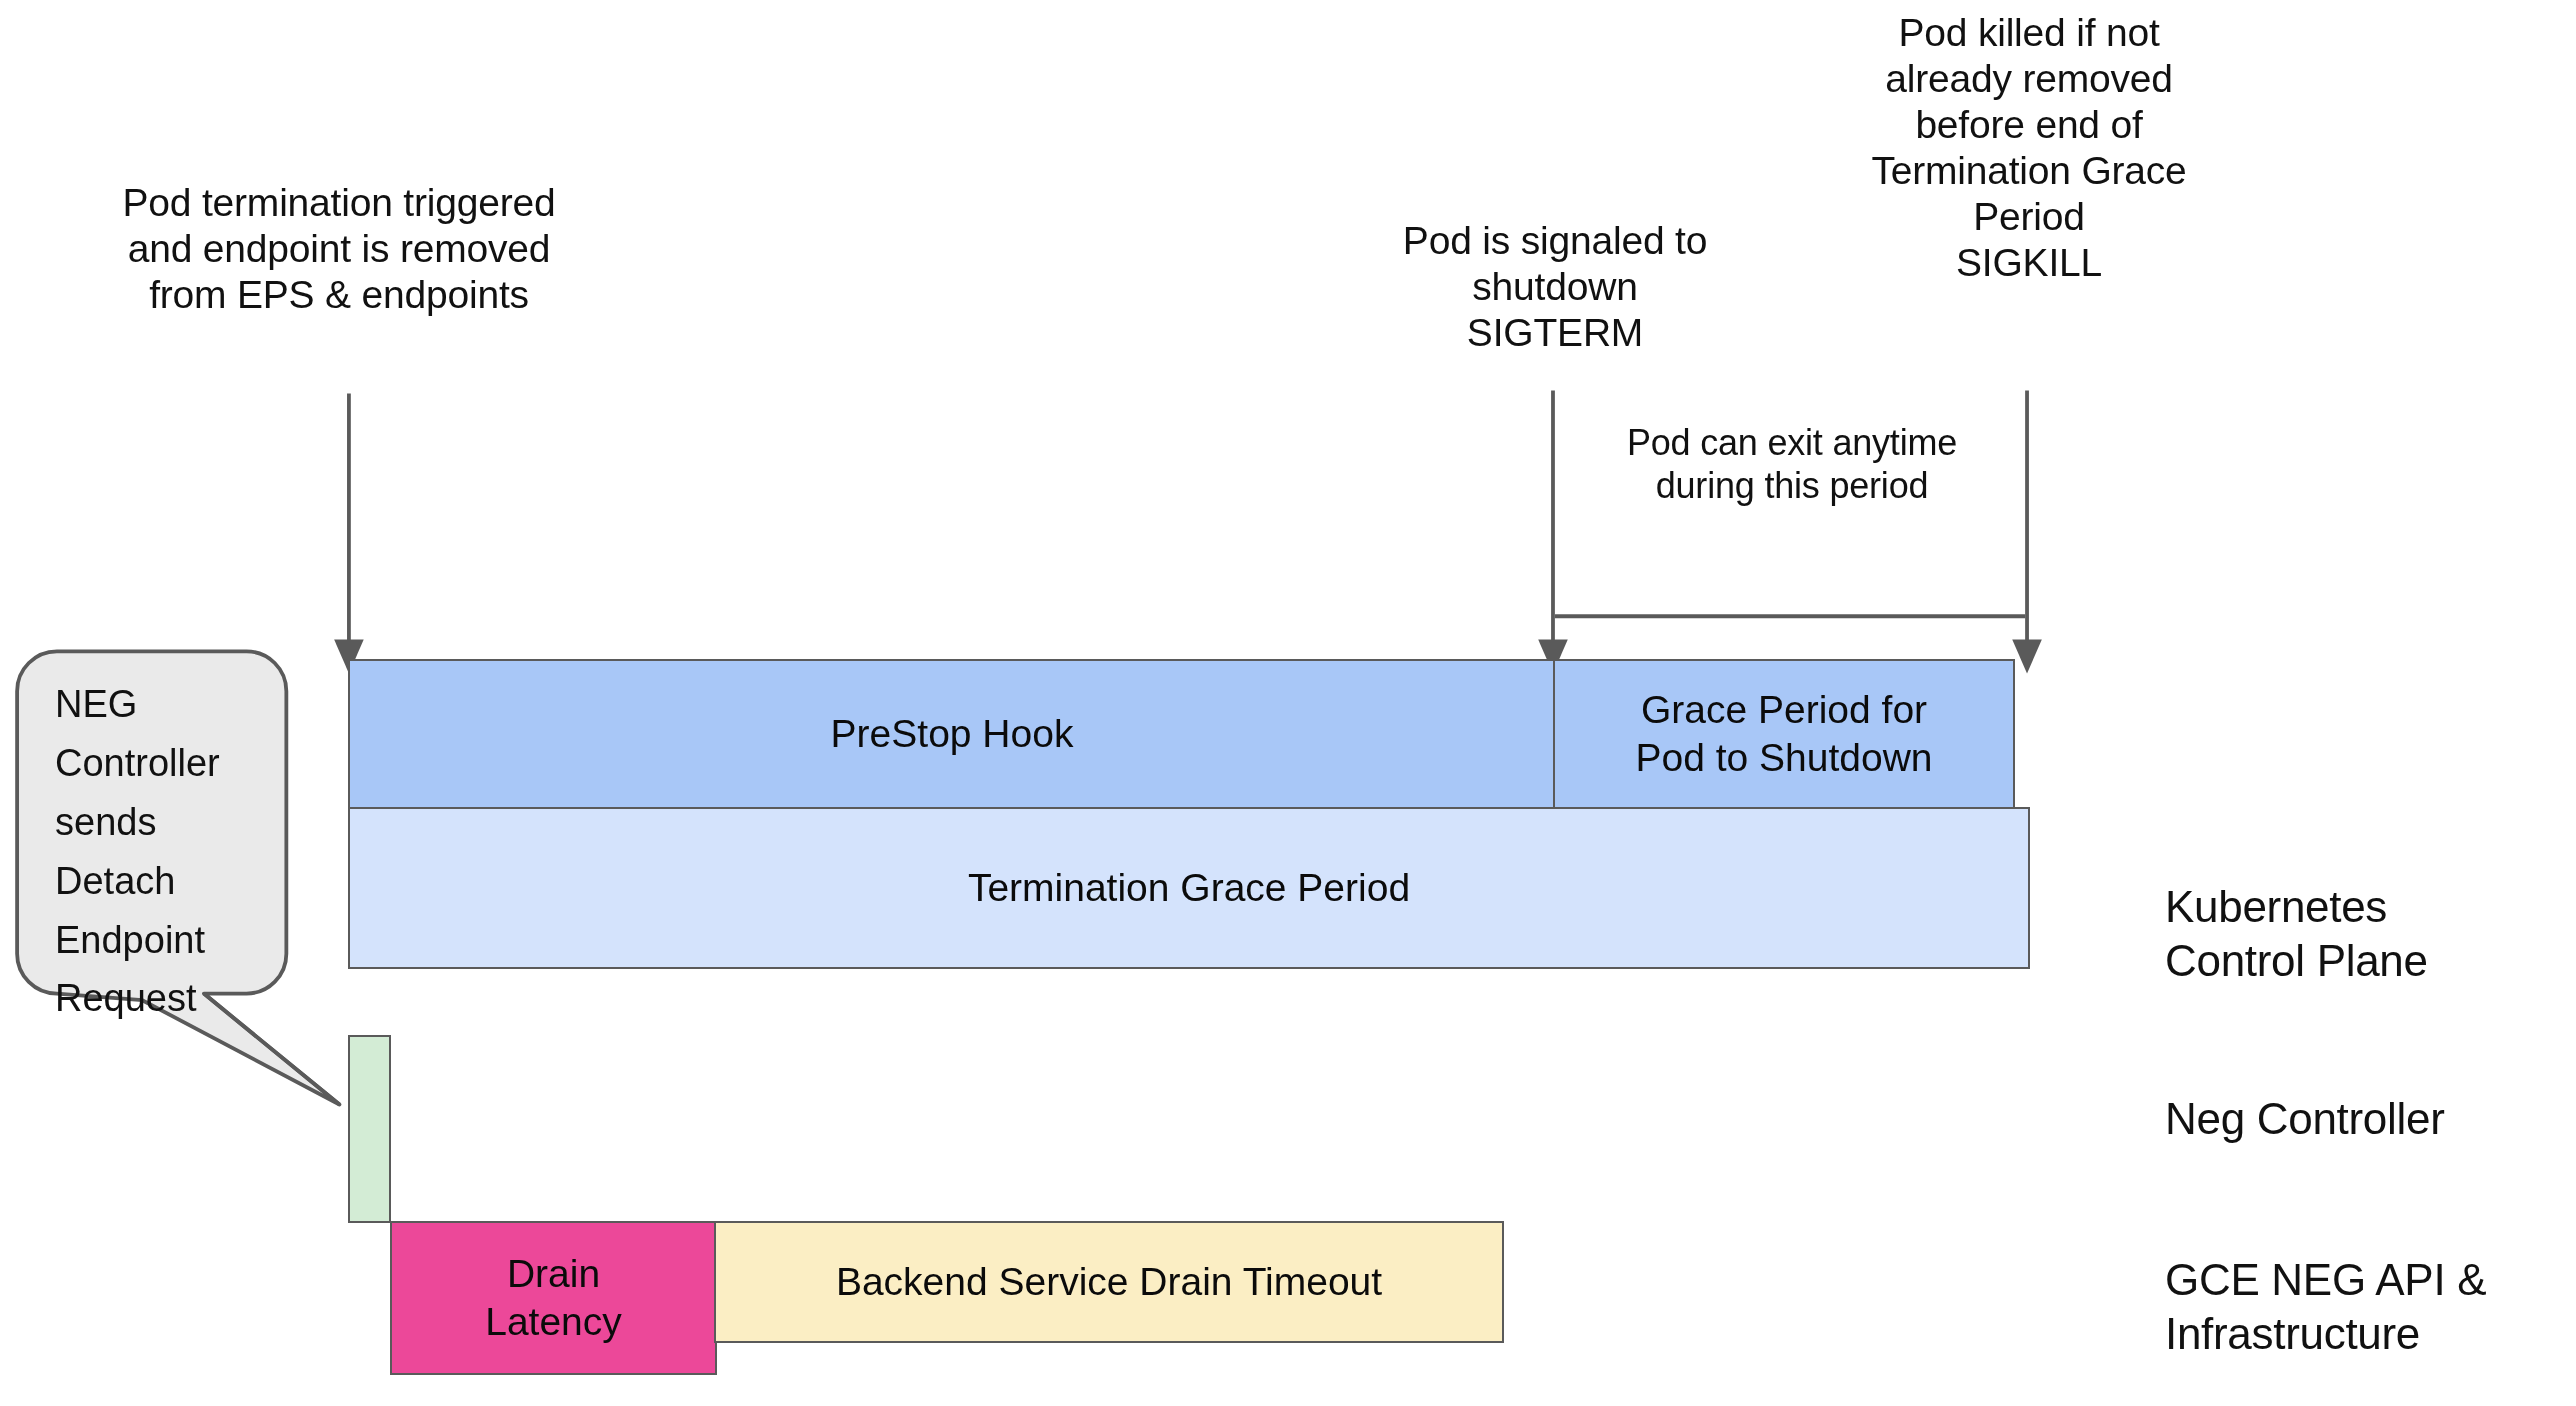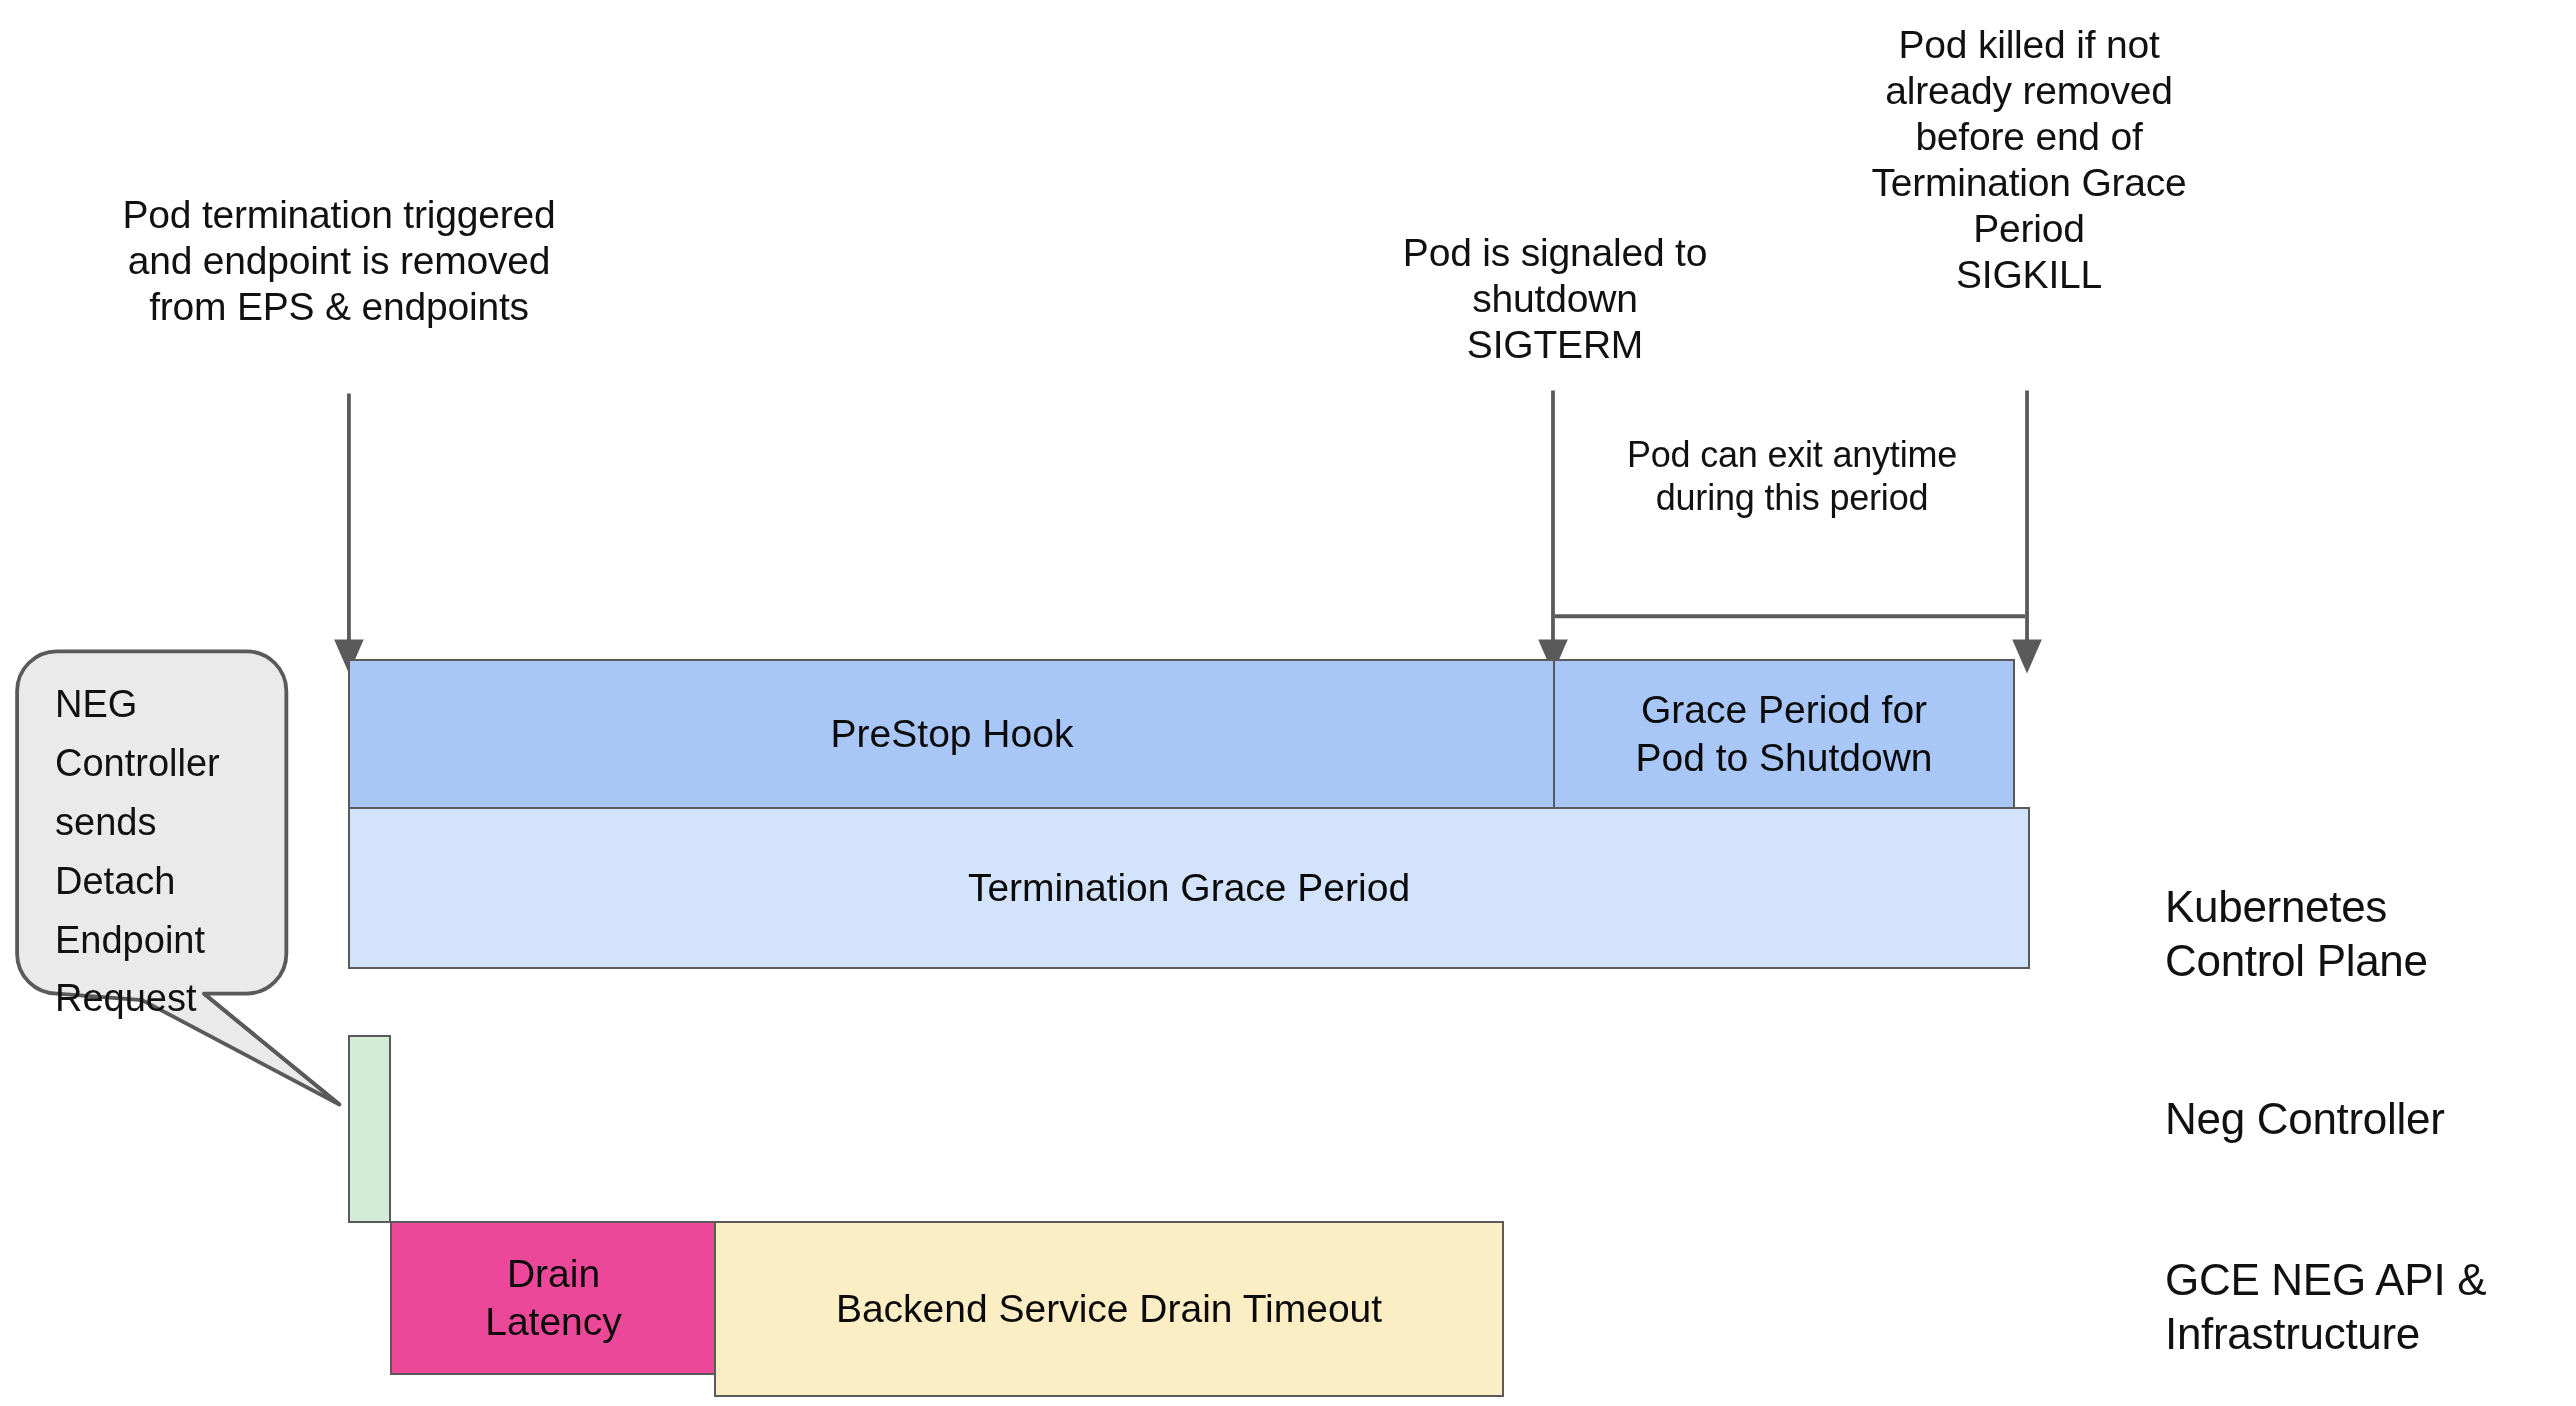--- a/index.html
+++ b/index.html
@@ -21,21 +21,20 @@
 
   
   .annot {
     position: absolute;
     text-align: center;
     font-size: 39px;
     line-height: 1.18;
     color: #111111;
     white-space: pre-line;
     letter-spacing: -0.2px;
-    margin-top: 12px;
   }
   .annot.small {
     font-size: 36px;
     line-height: 1.2;
   }
 
   
   #vector {
     position: absolute;
     left: 0; top: 0;
@@ -147,21 +146,21 @@
   <div class="bar" style="left:1553px; top:659px; width:462px; height:150px; background:#a8c7f7;">Grace Period for
 Pod to Shutdown</div>
 
   <div class="bar" style="left:348px; top:807px; width:1682px; height:162px; background:#d4e3fc;">Termination Grace Period</div>
 
   <div class="bar" style="left:348px; top:1035px; width:43px; height:188px; background:#d3ecd5;"></div>
 
   <div class="bar" style="left:390px; top:1221px; width:327px; height:154px; background:#ec4899;">Drain
 Latency</div>
 
-  <div class="bar" style="left:714px; top:1221px; width:790px; height:176px; background:#fbeec4;">Backend Service Drain Timeout</div>
+  <div class="bar" style="left:714px; top:1221px; width:790px; height:122px; background:#fbeec4;">Backend Service Drain Timeout</div>
 
 
   <div class="lane-label" style="left:2165px; top:880px; width:398px;">Kubernetes
 Control Plane</div>
 
   <div class="lane-label" style="left:2165px; top:1092px; width:398px;">Neg Controller</div>
 
   <div class="lane-label" style="left:2165px; top:1253px; width:408px;">GCE NEG API &amp;
 Infrastructure</div>
 

